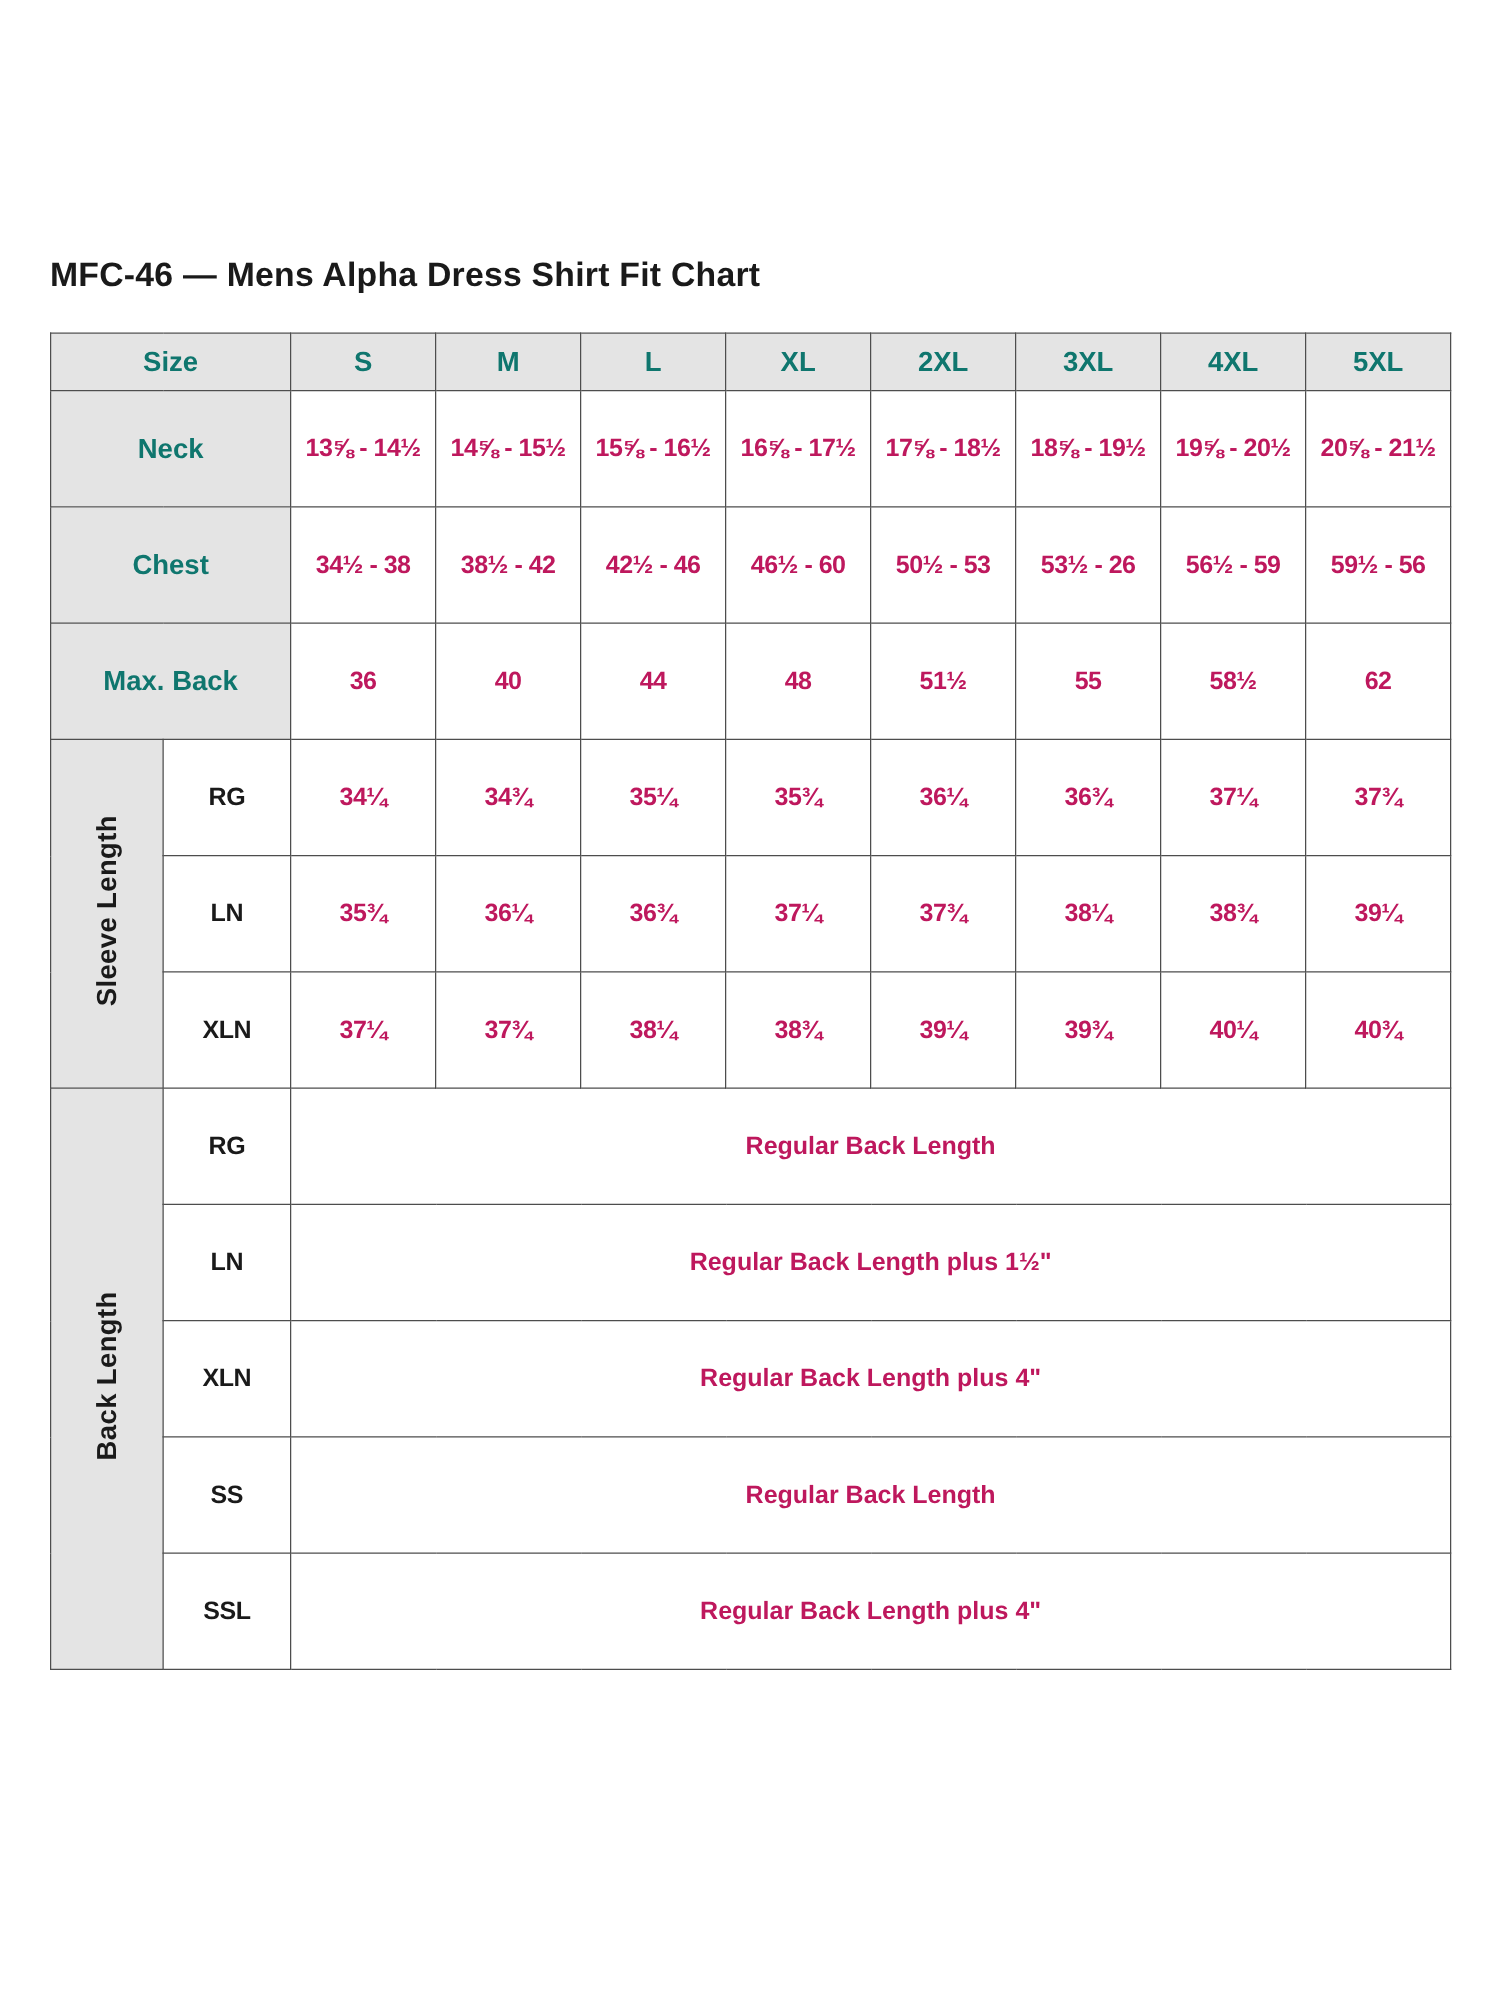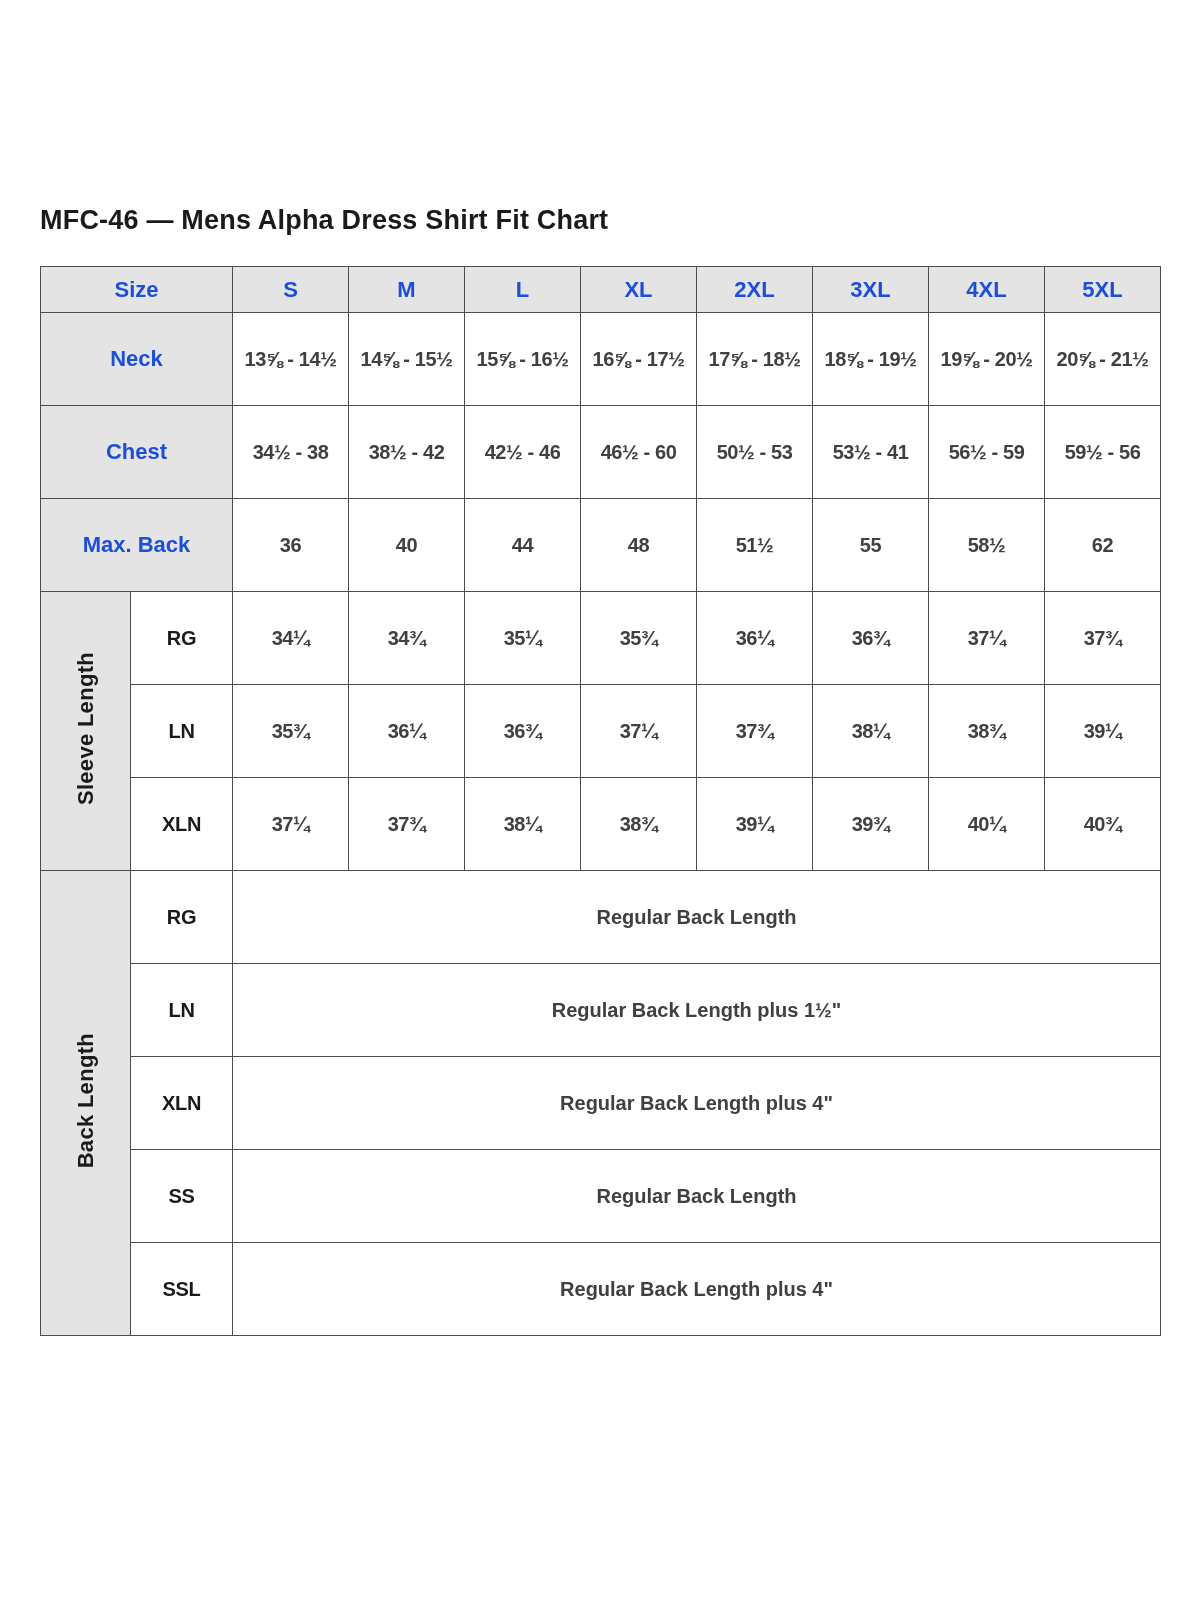--- a/index.html
+++ b/index.html
@@ -34,21 +34,21 @@
     white-space: nowrap;
   }
 
   tr.header-row th { height: 46px; }
   tr.data-row th, tr.data-row td { height: 93px; }
 
   .hdr {
     background: #e4e4e4;
     font-weight: 700;
     font-size: 22px;
-    color: #1d4ed8;
+    color: #0f766e;
   }
 
   .vlabel { background: #e4e4e4; }
   .vtext {
     display: inline-block;
     writing-mode: vertical-rl;
     transform: rotate(180deg);
     font-weight: 700;
     font-size: 22px;
     letter-spacing: 0.3px;
@@ -61,21 +61,21 @@
     font-size: 20px;
     letter-spacing: -0.3px;
     margin-left: 16px;
   }
 
   .val {
     background: #ffffff;
     font-weight: 600;
     font-size: 20px;
     letter-spacing: -0.4px;
-    color: #404040;
+    color: #be185d;
   }
 
   .val.wide { letter-spacing: 0; margin-left: 24px; }
 </style>
 </head>
 <body>
 
 <div class="page">
   <h1 class="title">MFC-46 — Mens Alpha Dress Shirt Fit Chart</h1>
 
@@ -118,21 +118,21 @@
       <td class="val">20⅝ - 21½</td>
     </tr>
 
     <tr class="data-row">
       <th class="hdr" colspan="2">Chest</th>
       <td class="val">34½ - 38</td>
       <td class="val">38½ - 42</td>
       <td class="val">42½ - 46</td>
       <td class="val">46½ - 60</td>
       <td class="val">50½ - 53</td>
-      <td class="val">53½ - 41</td>
+      <td class="val">53½ - 26</td>
       <td class="val">56½ - 59</td>
       <td class="val">59½ - 56</td>
     </tr>
 
     <tr class="data-row">
       <th class="hdr" colspan="2">Max. Back</th>
       <td class="val">36</td>
       <td class="val">40</td>
       <td class="val">44</td>
       <td class="val">48</td>

